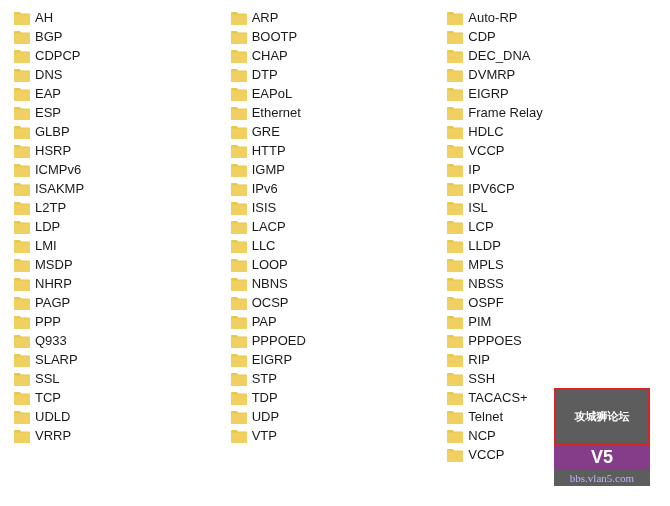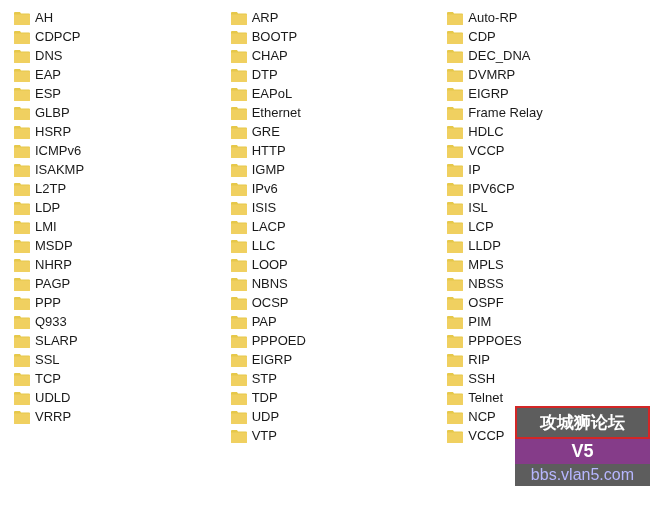--- a/index.html
+++ b/index.html
@@ -47,58 +47,66 @@
       position: fixed;
       bottom: 20px;
       right: 20px;
       opacity: 0.85;
       z-index: 100;
     }
     .watermark-box {
       background: rgba(0,0,0,0.75);
       border: 2px solid #cc0000;
       color: white;
-      padding: 3px 8px;
-      font-size: 17px;
+      padding: 19px 8px;
+      font-size: 11px;
       font-weight: bold;
       text-align: center;
     }
     .watermark-v5 {
       background: #701a75;
       color: white;
       font-size: 18px;
       font-weight: bold;
       text-align: center;
       padding: 2px 8px;
     }
     .watermark-url {
       background: rgba(0,0,0,0.75);
       color: #aaaaff;
-      font-size: 16px;
+      font-size: 11px;
       text-align: center;
       padding: 2px 16px;
+      font-family: Liberation Serif, serif;
     }
   </style>
 </head>
 <body>
 
 <div class="grid-container">
 <div class="column">
       <div class="folder-item">
         <span class="folder-icon"><svg viewBox="0 0 16 14" xmlns="http://www.w3.org/2000/svg">
   <path d="M0 2 Q0 1 1 1 L6 1 L7 2.5 L15 2.5 Q16 2.5 16 3.5 L16 13 Q16 14 15 14 L1 14 Q0 14 0 13 Z" fill="#e6c84a"></path>
   <path d="M0 3.5 L16 3.5 L16 13 Q16 14 15 14 L1 14 Q0 14 0 13 Z" fill="#f0d060"></path>
 </svg></span>
         <span class="folder-label">AH</span>
       </div>
       <div class="folder-item">
         <span class="folder-icon"><svg viewBox="0 0 16 14" xmlns="http://www.w3.org/2000/svg">
   <path d="M0 2 Q0 1 1 1 L6 1 L7 2.5 L15 2.5 Q16 2.5 16 3.5 L16 13 Q16 14 15 14 L1 14 Q0 14 0 13 Z" fill="#e6c84a"></path>
   <path d="M0 3.5 L16 3.5 L16 13 Q16 14 15 14 L1 14 Q0 14 0 13 Z" fill="#f0d060"></path>
 </svg></span>
+        <span class="folder-label">BGP</span>
+      </div>
+      <div class="folder-item">
+        <span class="folder-icon"><svg viewBox="0 0 16 14" xmlns="http://www.w3.org/2000/svg">
+  <path d="M0 2 Q0 1 1 1 L6 1 L7 2.5 L15 2.5 Q16 2.5 16 3.5 L16 13 Q16 14 15 14 L1 14 Q0 14 0 13 Z" fill="#e6c84a"></path>
+  <path d="M0 3.5 L16 3.5 L16 13 Q16 14 15 14 L1 14 Q0 14 0 13 Z" fill="#f0d060"></path>
+</svg></span>
         <span class="folder-label">CDPCP</span>
       </div>
       <div class="folder-item">
         <span class="folder-icon"><svg viewBox="0 0 16 14" xmlns="http://www.w3.org/2000/svg">
   <path d="M0 2 Q0 1 1 1 L6 1 L7 2.5 L15 2.5 Q16 2.5 16 3.5 L16 13 Q16 14 15 14 L1 14 Q0 14 0 13 Z" fill="#e6c84a"></path>
   <path d="M0 3.5 L16 3.5 L16 13 Q16 14 15 14 L1 14 Q0 14 0 13 Z" fill="#f0d060"></path>
 </svg></span>
         <span class="folder-label">DNS</span>
       </div>
       <div class="folder-item">
@@ -531,20 +539,27 @@
   <path d="M0 3.5 L16 3.5 L16 13 Q16 14 15 14 L1 14 Q0 14 0 13 Z" fill="#f0d060"></path>
 </svg></span>
         <span class="folder-label">RIP</span>
       </div>
       <div class="folder-item">
         <span class="folder-icon"><svg viewBox="0 0 16 14" xmlns="http://www.w3.org/2000/svg">
   <path d="M0 2 Q0 1 1 1 L6 1 L7 2.5 L15 2.5 Q16 2.5 16 3.5 L16 13 Q16 14 15 14 L1 14 Q0 14 0 13 Z" fill="#e6c84a"></path>
   <path d="M0 3.5 L16 3.5 L16 13 Q16 14 15 14 L1 14 Q0 14 0 13 Z" fill="#f0d060"></path>
 </svg></span>
         <span class="folder-label">SSH</span>
+      </div>
+      <div class="folder-item">
+        <span class="folder-icon"><svg viewBox="0 0 16 14" xmlns="http://www.w3.org/2000/svg">
+  <path d="M0 2 Q0 1 1 1 L6 1 L7 2.5 L15 2.5 Q16 2.5 16 3.5 L16 13 Q16 14 15 14 L1 14 Q0 14 0 13 Z" fill="#e6c84a"></path>
+  <path d="M0 3.5 L16 3.5 L16 13 Q16 14 15 14 L1 14 Q0 14 0 13 Z" fill="#f0d060"></path>
+</svg></span>
+        <span class="folder-label">TACACS+</span>
       </div>
       <div class="folder-item">
         <span class="folder-icon"><svg viewBox="0 0 16 14" xmlns="http://www.w3.org/2000/svg">
   <path d="M0 2 Q0 1 1 1 L6 1 L7 2.5 L15 2.5 Q16 2.5 16 3.5 L16 13 Q16 14 15 14 L1 14 Q0 14 0 13 Z" fill="#e6c84a"></path>
   <path d="M0 3.5 L16 3.5 L16 13 Q16 14 15 14 L1 14 Q0 14 0 13 Z" fill="#f0d060"></path>
 </svg></span>
         <span class="folder-label">Telnet</span>
       </div>
       <div class="folder-item">
         <span class="folder-icon"><svg viewBox="0 0 16 14" xmlns="http://www.w3.org/2000/svg">

